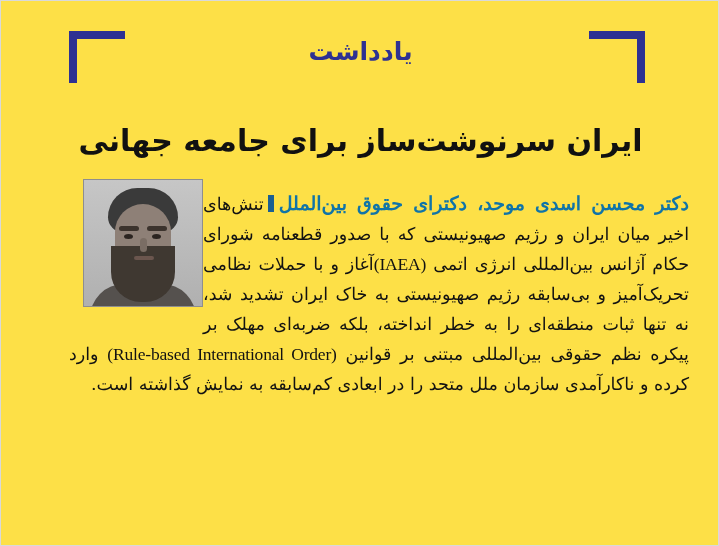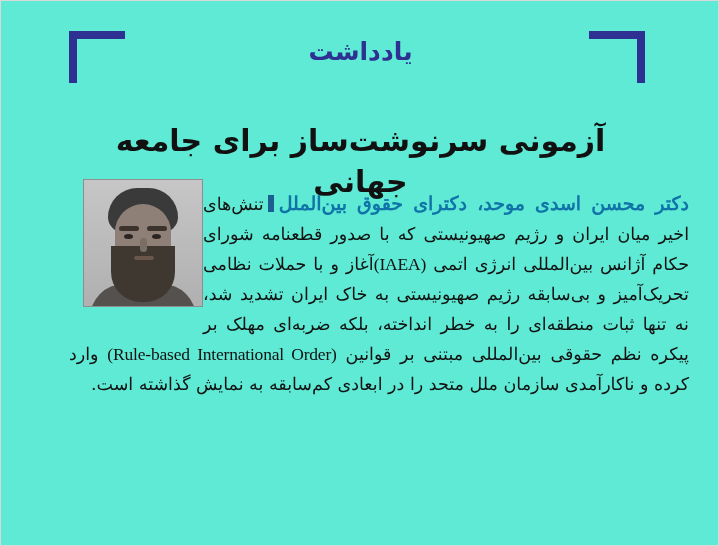--- a/index.html
+++ b/index.html
@@ -16,21 +16,21 @@
     direction: rtl;
   }
 
   
   .page {
     position: relative;
     width: 719px;
     height: 546px;
     box-sizing: border-box;
     border: 1px solid #d9d9d9;
-    background: #5eead4;
+    background: #fde047;
   }
 
   .inner {
     position: absolute;
     left: 0; top: 0;
     width: 719px;
     height: 546px;
   }
 
   
@@ -213,21 +213,21 @@
       <span class="h"></span>
       <span class="v"></span>
     </div>
     <div class="bracket bracket-right">
       <span class="h"></span>
       <span class="v"></span>
     </div>
 
     <div class="kicker">یادداشت</div>
 
-    <h1 class="headline">آزمونی سرنوشت‌ساز برای جامعه جهانی</h1>
+    <h1 class="headline">ایران سرنوشت‌ساز برای جامعه جهانی</h1>
 
     <div class="article">
 
       <div class="portrait">
         <span class="backdrop"></span>
         <span class="shoulders"></span>
         <span class="hair"></span>
         <span class="face"></span>
         <span class="beard"></span>
         <span class="brow-l"></span>

